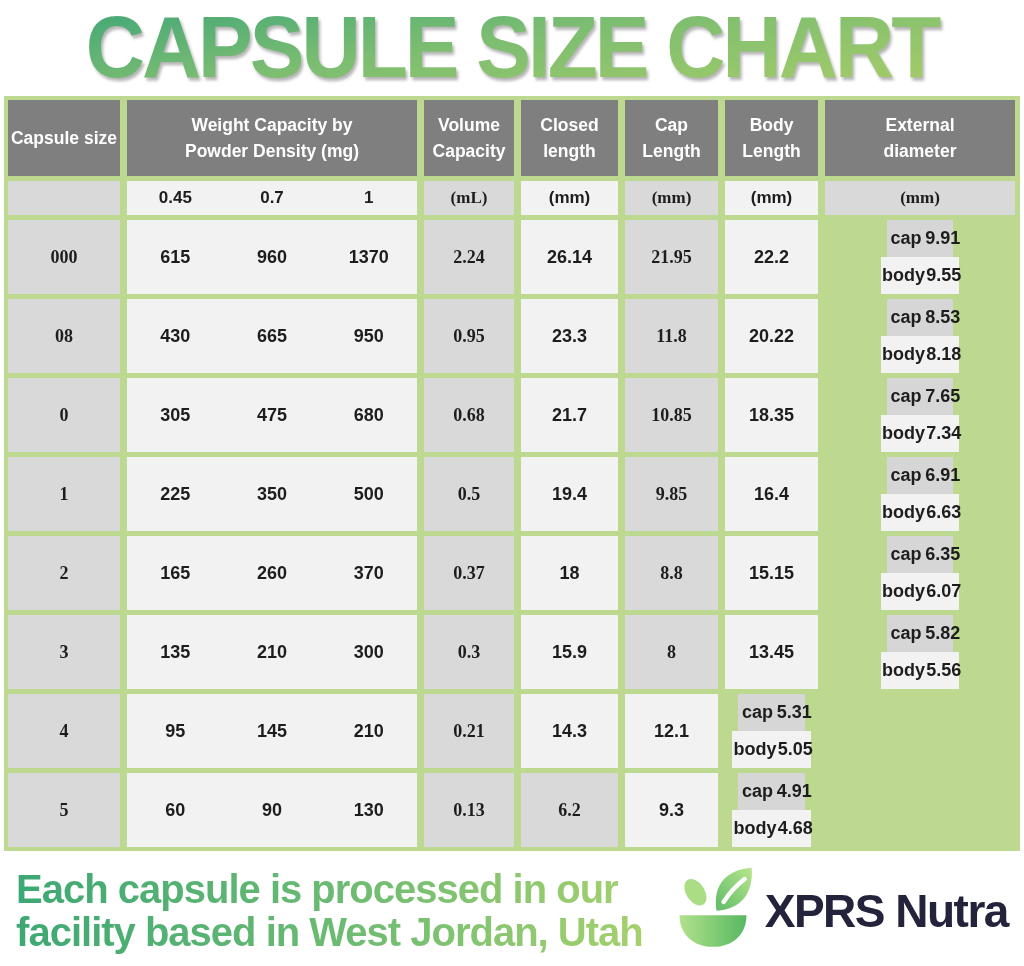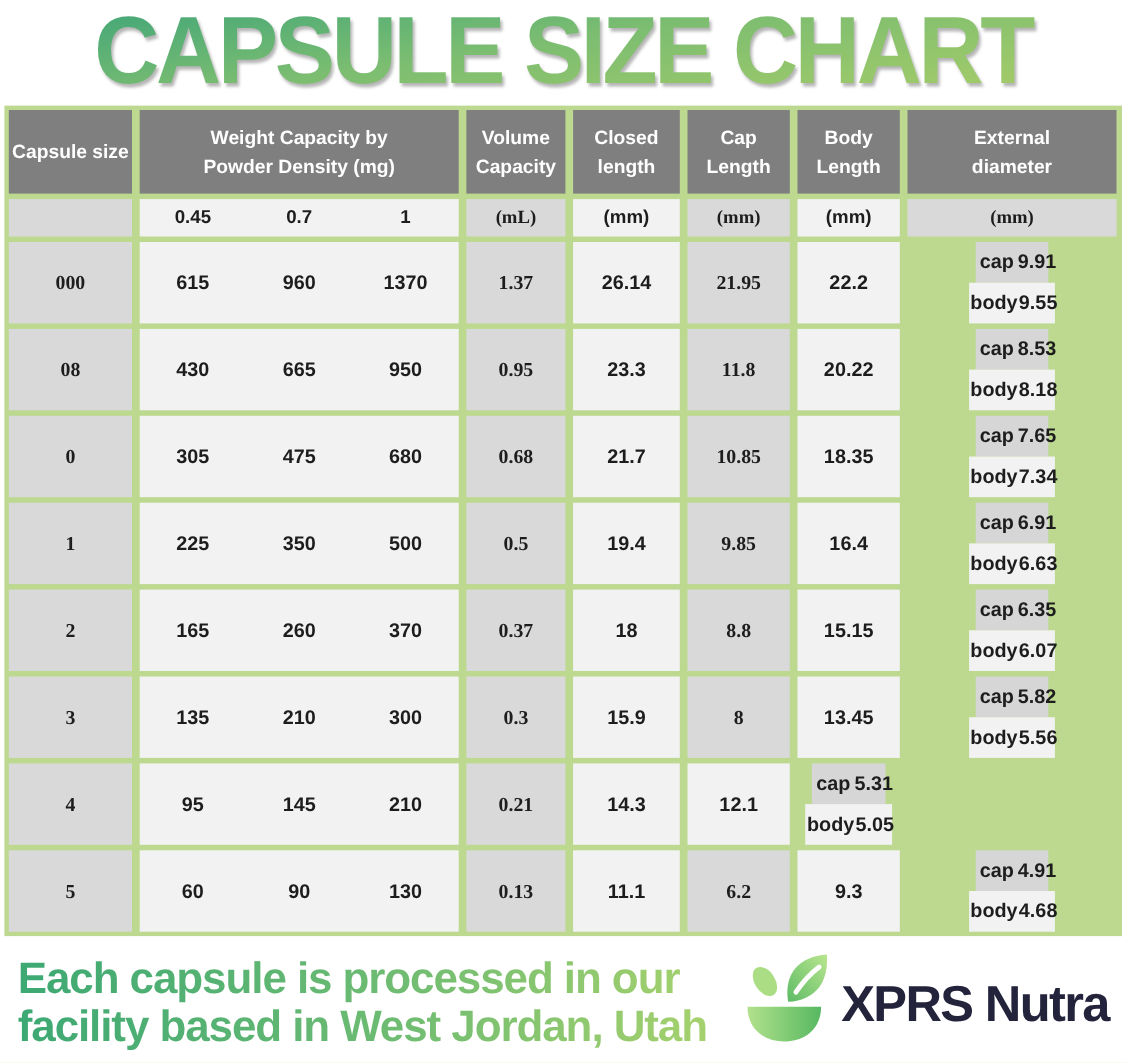--- a/index.html
+++ b/index.html
@@ -176,21 +176,21 @@
     </div>
 
     <div style="display:contents" id="table-body">
   <div class="trow data-row">
     <div class="cell gray">000</div>
     <div class="cell white weights">
       <span>615</span>
       <span>960</span>
       <span>1370</span>
     </div>
-    <div class="cell gray">1.37</div>
+    <div class="cell gray">2.24</div>
     <div class="cell white">26.14</div>
     <div class="cell gray">21.95</div>
     <div class="cell white">22.2</div>
     <div class="cell ext-cell">
       <div class="ext-half h-gray">
         <span>cap</span>
         <span>9.91</span>
       </div>
       <div class="ext-half h-white">
         <span>body</span>
@@ -337,21 +337,20 @@
   </div>
 
   <div class="trow data-row">
     <div class="cell gray">5</div>
     <div class="cell white weights">
       <span>60</span>
       <span>90</span>
       <span>130</span>
     </div>
     <div class="cell gray">0.13</div>
-    <div class="cell white">11.1</div>
     <div class="cell gray">6.2</div>
     <div class="cell white">9.3</div>
     <div class="cell ext-cell">
       <div class="ext-half h-gray">
         <span>cap</span>
         <span>4.91</span>
       </div>
       <div class="ext-half h-white">
         <span>body</span>
         <span>4.68</span>

